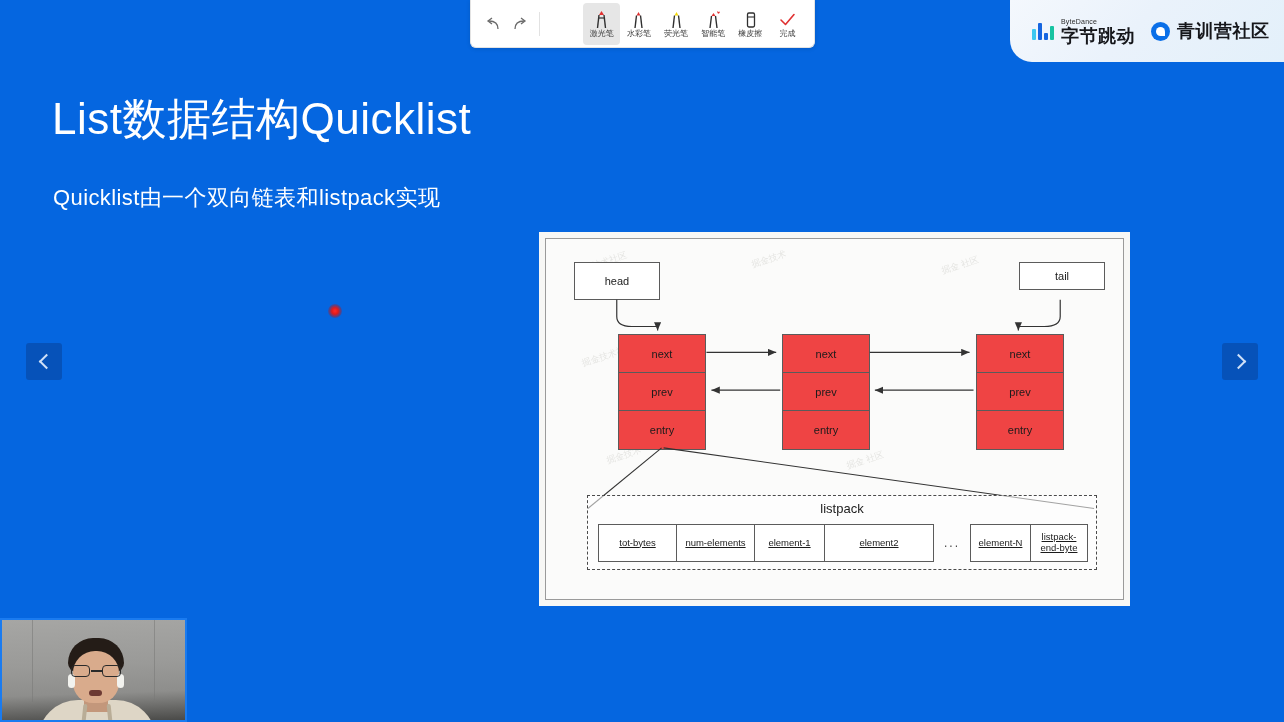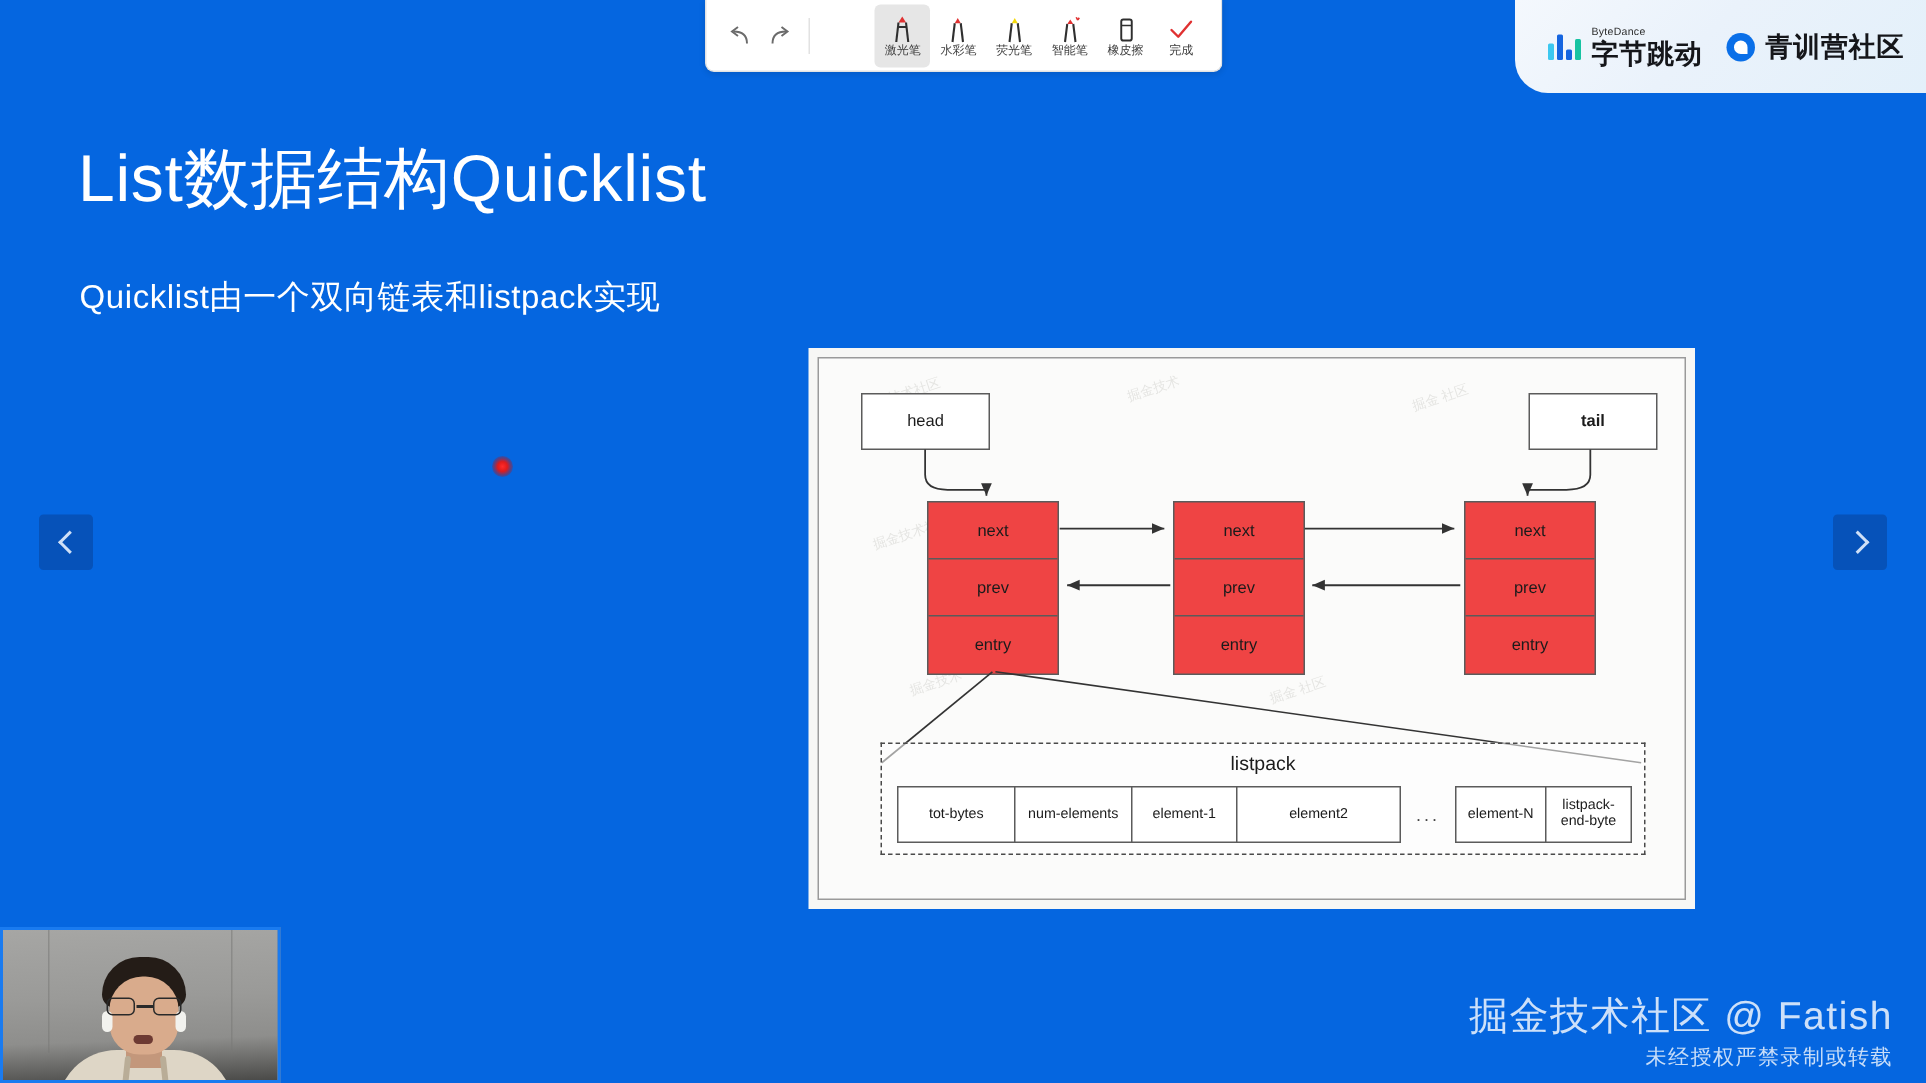--- a/index.html
+++ b/index.html
@@ -133,20 +133,21 @@
   .lp-cell {
     border: 1px solid #5b5b5b;
     border-right: none;
     display: flex; align-items: center; justify-content: center;
     font-size: 9.5px;
     color: #1b1b1b;
     text-align: center;
     line-height: 1.15;
     background: #ffffff;
     padding: 0 3px;
+    text-decoration: underline;
   }
   .lp-cell.last-seg { border-right: 1px solid #5b5b5b; }
   .lp-gap {
     width: 36px;
     display: flex; align-items: center; justify-content: center;
     font-size: 12px; letter-spacing: 2px; color: #444;
     background: transparent;
     border: none;
   }
 
@@ -284,21 +285,21 @@
       <div class="wm" style="left:205px; top:14px;">掘金技术</div>
       <div class="wm" style="left:395px; top:20px;">掘金 社区</div>
       <div class="wm" style="left:35px;  top:110px;">掘金技术社区</div>
       <div class="wm" style="left:250px; top:100px;">掘金技术</div>
       <div class="wm" style="left:430px; top:120px;">掘金技术社区</div>
       <div class="wm" style="left:60px;  top:210px;">掘金技术</div>
       <div class="wm" style="left:300px; top:215px;">掘金 社区</div>
       <div class="wm" style="left:460px; top:300px;">掘金技术社区</div>
 
       <div class="dbox" style="left:28px; top:23px; width:86px; height:38px;">head</div>
-      <div class="dbox" style="left:473px; top:23px; width:86px; height:38px;font-weight:bold;">tail</div>
+      <div class="dbox" style="left:473px; top:23px; width:86px; height:28px;">tail</div>
 
       <div class="node" style="left:72px; top:95px; width:88px;">
         <div class="cell">next</div>
         <div class="cell">prev</div>
         <div class="cell">entry</div>
       </div>
       <div class="node" style="left:236px; top:95px; width:88px;">
         <div class="cell">next</div>
         <div class="cell">prev</div>
         <div class="cell">entry</div>
@@ -346,24 +347,20 @@
     </div>
   </div>
 
   <div id="nav-prev" class="nav-btn">
     <span class="chev"></span>
   </div>
   <div id="nav-next" class="nav-btn">
     <span class="chev"></span>
   </div>
 
-  <div id="watermark">
-    <div id="wm-main">掘金技术社区 @ Fatish</div>
-    <div id="wm-sub">未经授权严禁录制或转载</div>
-  </div>
 
 </div>
 
 <div id="webcam">
   <div id="cam-bg"></div>
   <div class="cam-seam" style="left:30px;"></div>
   <div class="cam-seam" style="left:152px;"></div>
   <div id="cam-person">
     <div class="cam-hoodie"></div>
     <div class="cam-neck"></div>

